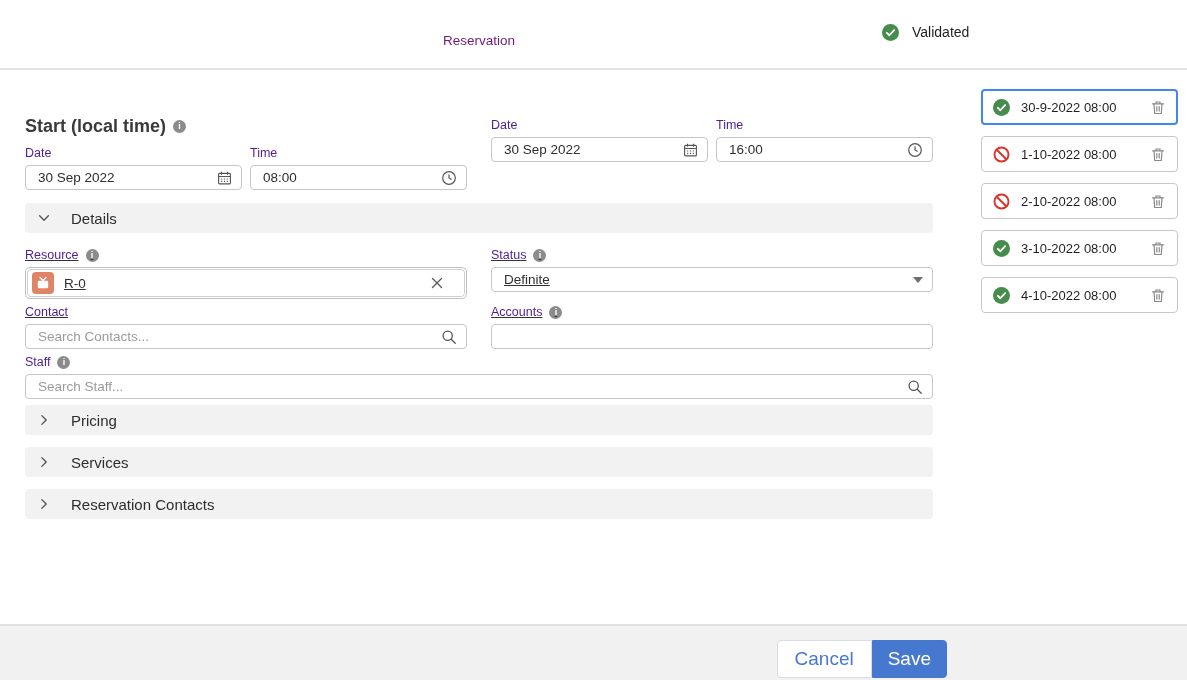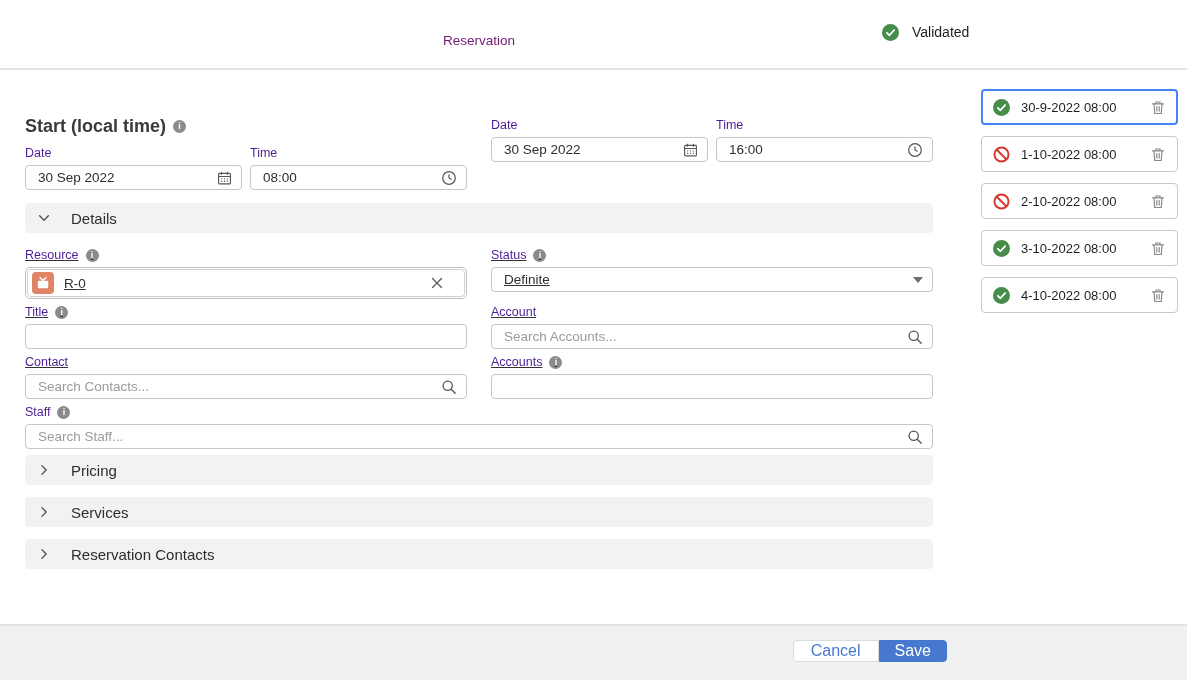--- a/index.html
+++ b/index.html
@@ -72,21 +72,21 @@
     height: 36px; border: 1px solid #c8c8c8; border-radius: 4px; background: #fff;
     display: flex; align-items: center; padding: 0 10px 0 11px; margin-bottom: 11px; cursor: pointer; justify-content: flex-end;
   }
   .occ-card.selected { border: 2px solid #4285f4; padding: 0 9px 0 10px; }
   .occ-status { display: flex; flex: none; margin-right: 11px; }
   .occ-label { flex: 1; font-size: 13px; color: #1f1f1f; white-space: nowrap; }
   .trash-btn { background: none; border: none; cursor: pointer; display: flex; padding: 2px; }
 
   
   .footer { position: absolute; left: 0; right: 0; bottom: 0; height: 56px; background: #f1f1f1; border-top: 2px solid #e2e2e2; display: flex; justify-content: flex-end; padding: 14px 240px 0 0; }
-  .btn { height: 22px; font-size: 16px; font-family: "Liberation Sans", sans-serif; cursor: pointer; }
+  .btn { height: 38px; font-size: 19px; font-family: "Liberation Sans", sans-serif; cursor: pointer; }
   .btn-cancel { background: #fff; color: #4678cf; border: 1px solid #d8dde3; border-radius: 4px 0 0 4px; padding: 0 17px; }
   .btn-save { background: #4678cf; color: #fff; border: 1px solid #4678cf; border-radius: 0 4px 4px 0; padding: 0 15px; }
 
   svg { display: block; }
 </style>
 </head>
 <body>
 
 <div class="screen">
 
@@ -216,43 +216,20 @@
             <div class="input-like">
               <span>Definite</span>
             </div>
             <span class="ctl-icon">
                 <span class="caret-down"></span>
               </span>
           </div>
         </div>
       </div>
 
-      <div class="field-row">
-        <div class="field-cell">
-          <div class="field-label">
-            <span>Title</span>
-            <span class="info-icon"></span>
-          </div>
-          <div class="control">
-            <input class="input" type="text" value="" style="">
-          </div>
-        </div>
-        <div class="field-cell">
-          <div class="field-label">Account</div>
-          <div class="control">
-            <input class="input" type="text" placeholder="Search Accounts..." style="">
-            <span class="ctl-icon">
-              <svg width="16" height="16" viewBox="0 0 16 16" stroke="#555" stroke-width="1.3" fill="none" stroke-linecap="round">
-                  <circle cx="6.7" cy="6.7" r="4.6"></circle>
-                  <path d="M10.2 10.2l4 4"></path>
-                </svg>
-            </span>
-          </div>
-        </div>
-      </div>
 
       <div class="field-row">
         <div class="field-cell">
           <div class="field-label">Contact</div>
           <div class="control">
             <input class="input" type="text" placeholder="Search Contacts..." style="">
             <span class="ctl-icon">
               <svg width="16" height="16" viewBox="0 0 16 16" stroke="#555" stroke-width="1.3" fill="none" stroke-linecap="round">
                   <circle cx="6.7" cy="6.7" r="4.6"></circle>
                   <path d="M10.2 10.2l4 4"></path>

